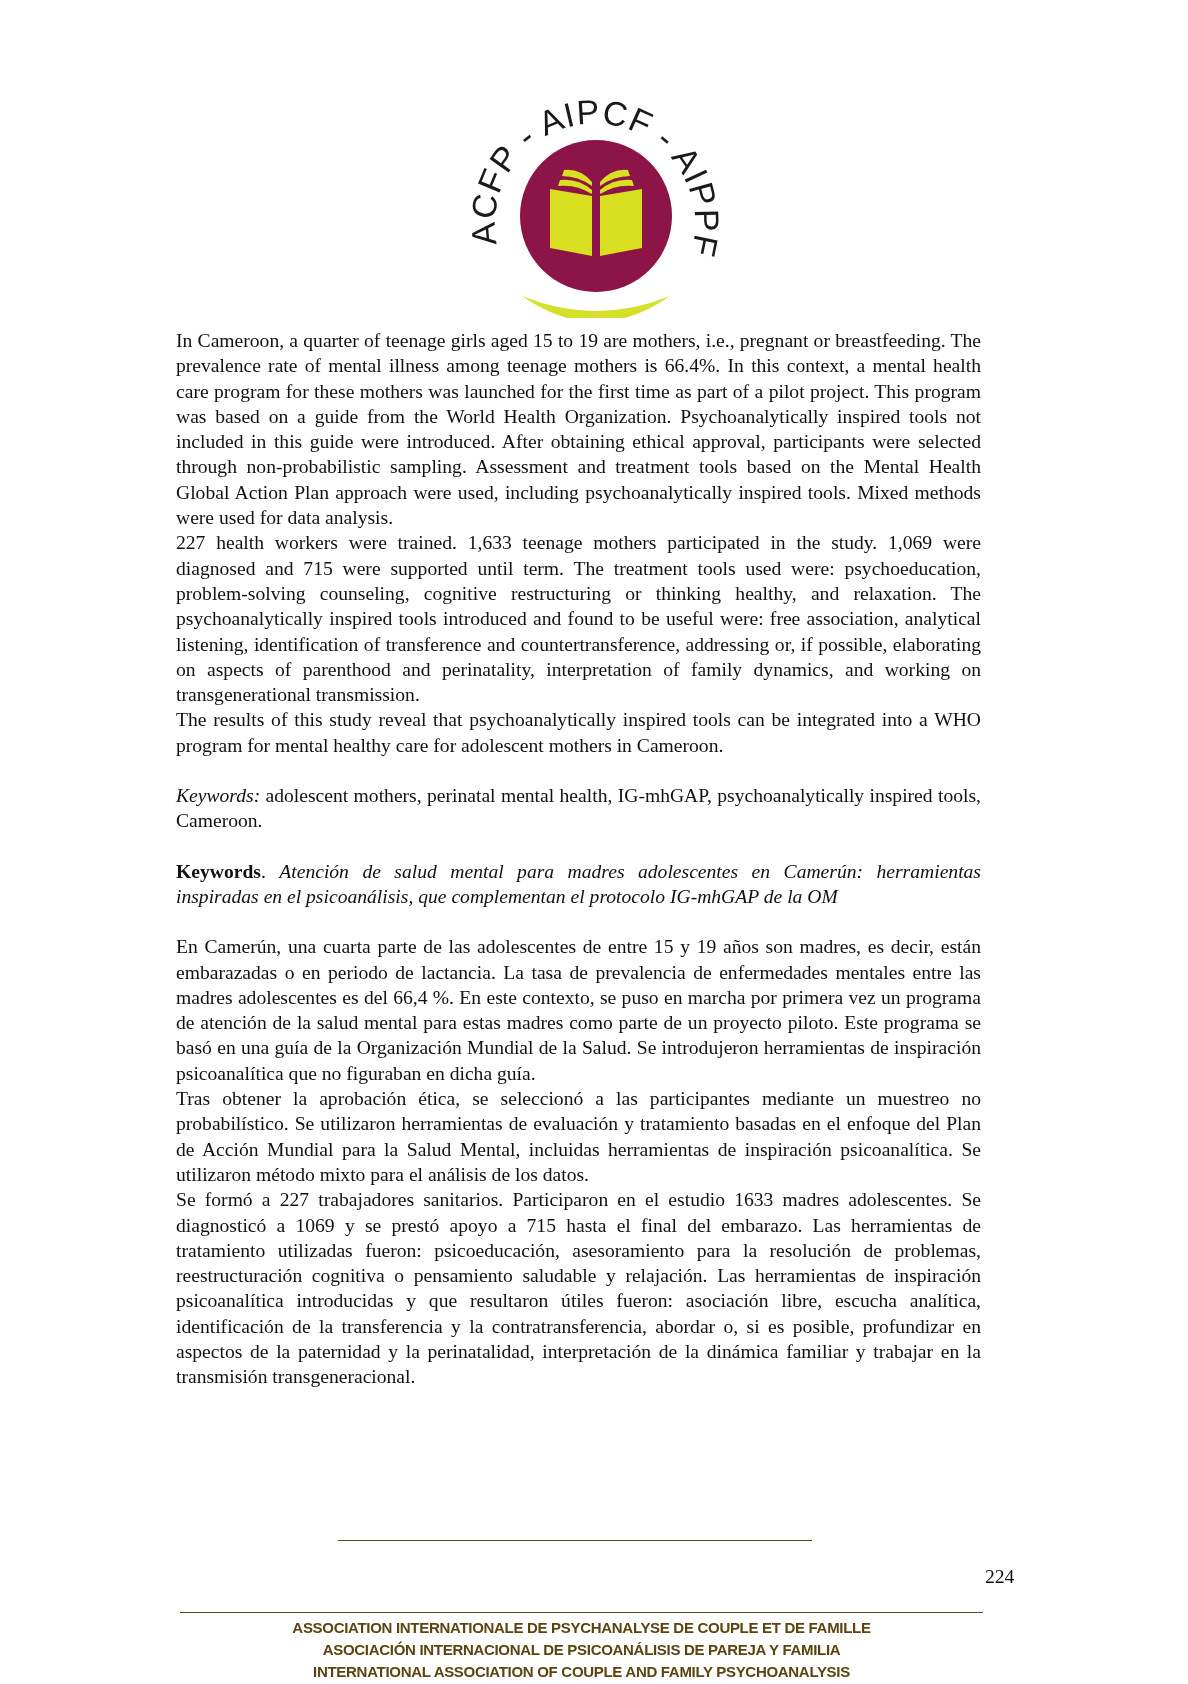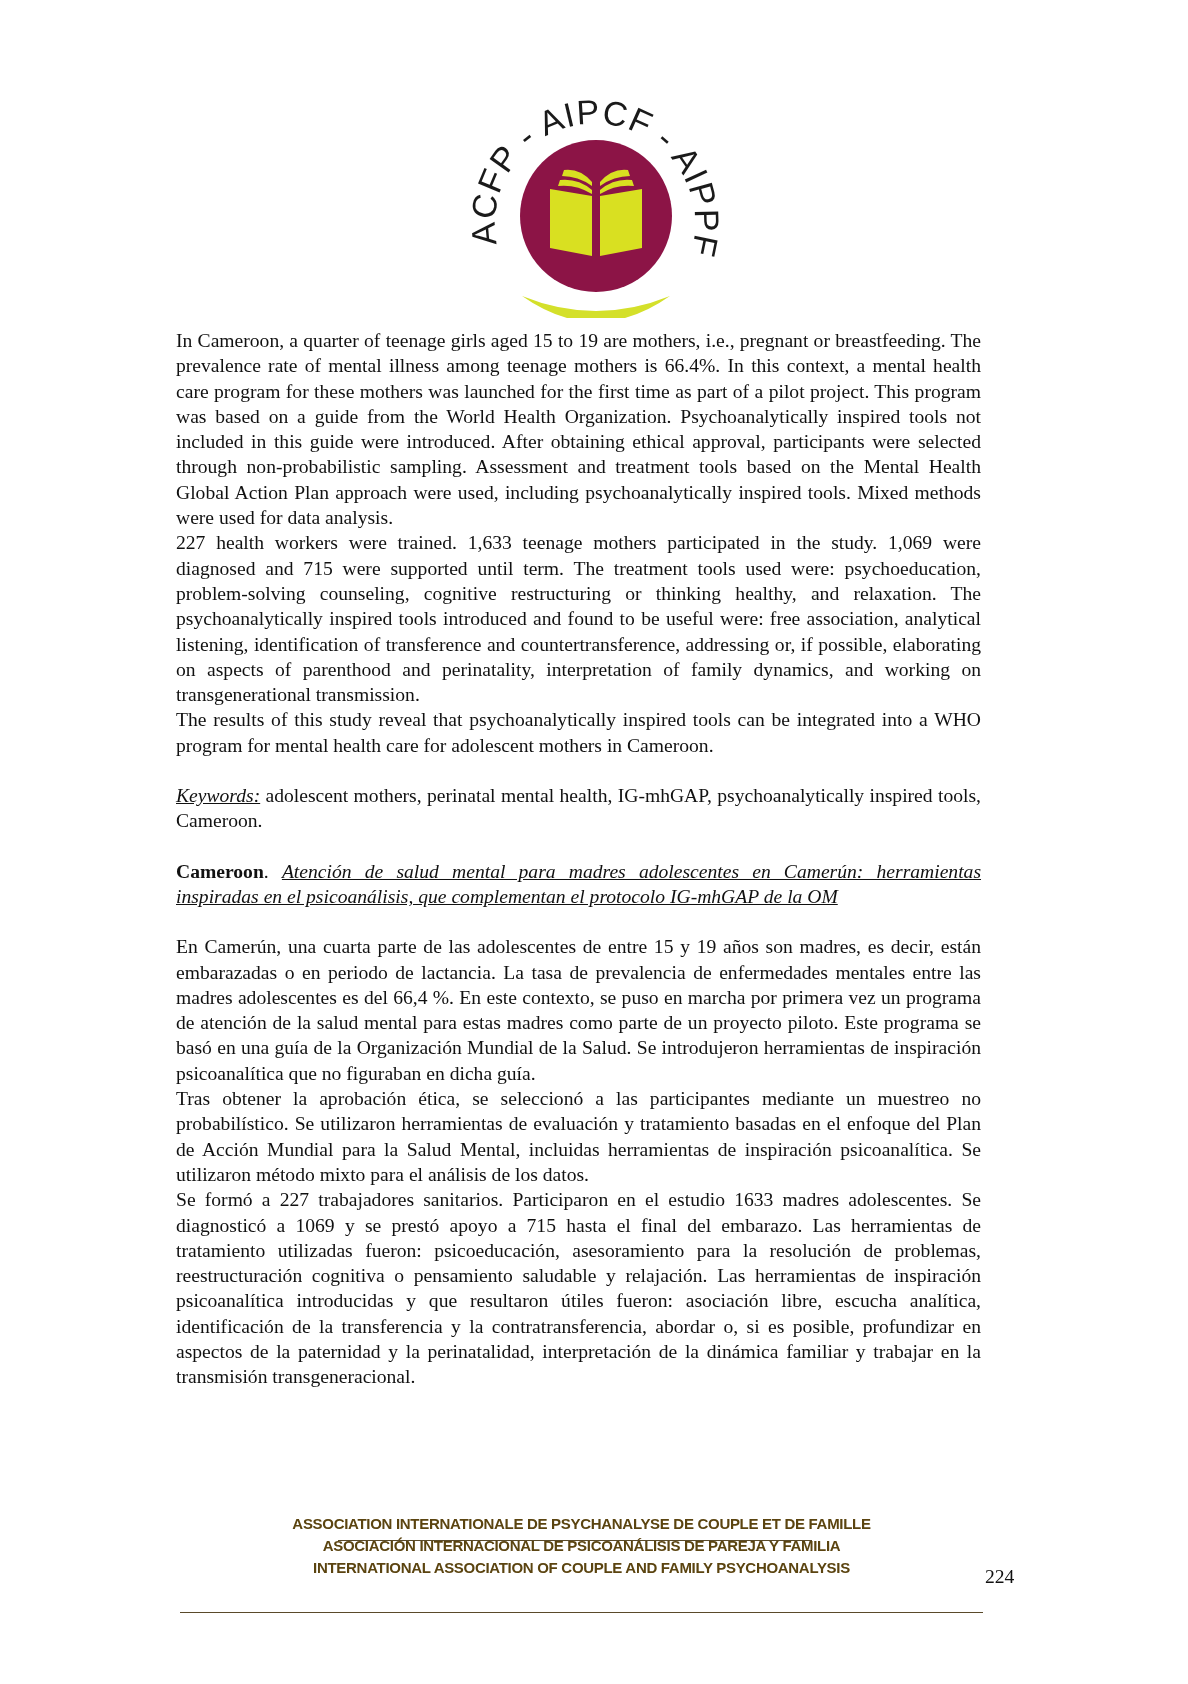--- a/index.html
+++ b/index.html
@@ -6,26 +6,26 @@
     body { width: 1188px; height: 1684px; position: relative; overflow: hidden; }
     .page { position: absolute; left: 0; top: 0; width: 1188px; height: 1684px; background: #fff; }
     .logo { position: absolute; left: 460px; top: 98px; width: 270px; height: 220px; }
     .content {
       position: absolute; left: 176px; top: 328px; width: 805px;
       font-family: "Liberation Serif", serif; font-size: 19.6px; line-height: 25.3px;
       color: #111; text-align: justify;
     }
     .content p { margin: 0; }
     .content .gap { height: 25px; }
-    .content .it { font-style: italic; text-decoration: underline; }
+    .content .it { font-style: italic; }
     .content .bold { font-weight: bold; }
     .footer-line-top { position: absolute; left: 338px; top: 1540px; width: 474px; height: 0; border-top: 1.5px solid #5a4a2a; }
     .footer-line-bottom { position: absolute; left: 180px; top: 1612px; width: 803px; height: 0; border-top: 1.5px solid #5a4a2a; }
     .footer-text {
-      position: absolute; left: 180px; top: 1513px; width: 803px; text-align: center;
+      position: absolute; left: 180px; top: 1617px; width: 803px; text-align: center;
       font-family: "Liberation Sans", sans-serif; font-weight: bold; font-size: 15px; line-height: 22px;
       color: #5b4410; letter-spacing: -0.3px;
     }
     .page-number {
       position: absolute; left: 985px; top: 1566px;
       font-family: "Liberation Serif", serif; font-size: 19.6px; color: #111;
     }
   </style>
 </head>
 <body>
@@ -47,25 +47,25 @@
       <path d="M104 72 Q120 70 132 84 L132 88 Q118 78 102 78 Z"></path>
       <path d="M172 82 Q154 80 140 92 L140 96 Q156 86 174 88 Z"></path>
       <path d="M168 72 Q152 70 140 84 L140 88 Q154 78 170 78 Z"></path>
     </g>
     <path d="M62 198 Q136 250 210 198 Q136 228 62 198 Z" fill="#d4e02a"></path>
   </svg>
 
   <div class="content">
     <p>In Cameroon, a quarter of teenage girls aged 15 to 19 are mothers, i.e., pregnant or breastfeeding. The prevalence rate of mental illness among teenage mothers is 66.4%. In this context, a mental health care program for these mothers was launched for the first time as part of a pilot project. This program was based on a guide from the World Health Organization. Psychoanalytically inspired tools not included in this guide were introduced. After obtaining ethical approval, participants were selected through non-probabilistic sampling. Assessment and treatment tools based on the Mental Health Global Action Plan approach were used, including psychoanalytically inspired tools. Mixed methods were used for data analysis.</p>
     <p>227 health workers were trained. 1,633 teenage mothers participated in the study. 1,069 were diagnosed and 715 were supported until term. The treatment tools used were: psychoeducation, problem-solving counseling, cognitive restructuring or thinking healthy, and relaxation. The psychoanalytically inspired tools introduced and found to be useful were: free association, analytical listening, identification of transference and countertransference, addressing or, if possible, elaborating on aspects of parenthood and perinatality, interpretation of family dynamics, and working on transgenerational transmission.</p>
-    <p>The results of this study reveal that psychoanalytically inspired tools can be integrated into a WHO program for mental health care for adolescent mothers in Cameroon.</p>
+    <p>The results of this study reveal that psychoanalytically inspired tools can be integrated into a WHO program for mental healthy care for adolescent mothers in Cameroon.</p>
     <div class="gap"></div>
     <p><span class="it">Keywords:</span><span> adolescent mothers, perinatal mental health, IG-mhGAP, psychoanalytically inspired tools, Cameroon.</span></p>
     <div class="gap"></div>
-    <p><span class="bold">Cameroon</span><span>. </span><span class="it">Atención de salud mental para madres adolescentes en Camerún: herramientas inspiradas en el psicoanálisis, que complementan el protocolo IG-mhGAP de la OM</span></p>
+    <p><span class="bold">Keywords</span><span>. </span><span class="it">Atención de salud mental para madres adolescentes en Camerún: herramientas inspiradas en el psicoanálisis, que complementan el protocolo IG-mhGAP de la OM</span></p>
     <div class="gap"></div>
     <p>En Camerún, una cuarta parte de las adolescentes de entre 15 y 19 años son madres, es decir, están embarazadas o en periodo de lactancia. La tasa de prevalencia de enfermedades mentales entre las madres adolescentes es del 66,4 %. En este contexto, se puso en marcha por primera vez un programa de atención de la salud mental para estas madres como parte de un proyecto piloto. Este programa se basó en una guía de la Organización Mundial de la Salud. Se introdujeron herramientas de inspiración psicoanalítica que no figuraban en dicha guía.</p>
     <p>Tras obtener la aprobación ética, se seleccionó a las participantes mediante un muestreo no probabilístico. Se utilizaron herramientas de evaluación y tratamiento basadas en el enfoque del Plan de Acción Mundial para la Salud Mental, incluidas herramientas de inspiración psicoanalítica. Se utilizaron método mixto para el análisis de los datos.</p>
     <p>Se formó a 227 trabajadores sanitarios. Participaron en el estudio 1633 madres adolescentes. Se diagnosticó a 1069 y se prestó apoyo a 715 hasta el final del embarazo. Las herramientas de tratamiento utilizadas fueron: psicoeducación, asesoramiento para la resolución de problemas, reestructuración cognitiva o pensamiento saludable y relajación. Las herramientas de inspiración psicoanalítica introducidas y que resultaron útiles fueron: asociación libre, escucha analítica, identificación de la transferencia y la contratransferencia, abordar o, si es posible, profundizar en aspectos de la paternidad y la perinatalidad, interpretación de la dinámica familiar y trabajar en la transmisión transgeneracional.</p>
   </div>
 
   <div class="footer-line-top"></div>
   <div class="footer-text">
     <div>ASSOCIATION INTERNATIONALE DE PSYCHANALYSE DE COUPLE ET DE FAMILLE</div>
     <div>ASOCIACIÓN INTERNACIONAL DE PSICOANÁLISIS DE PAREJA Y FAMILIA</div>

